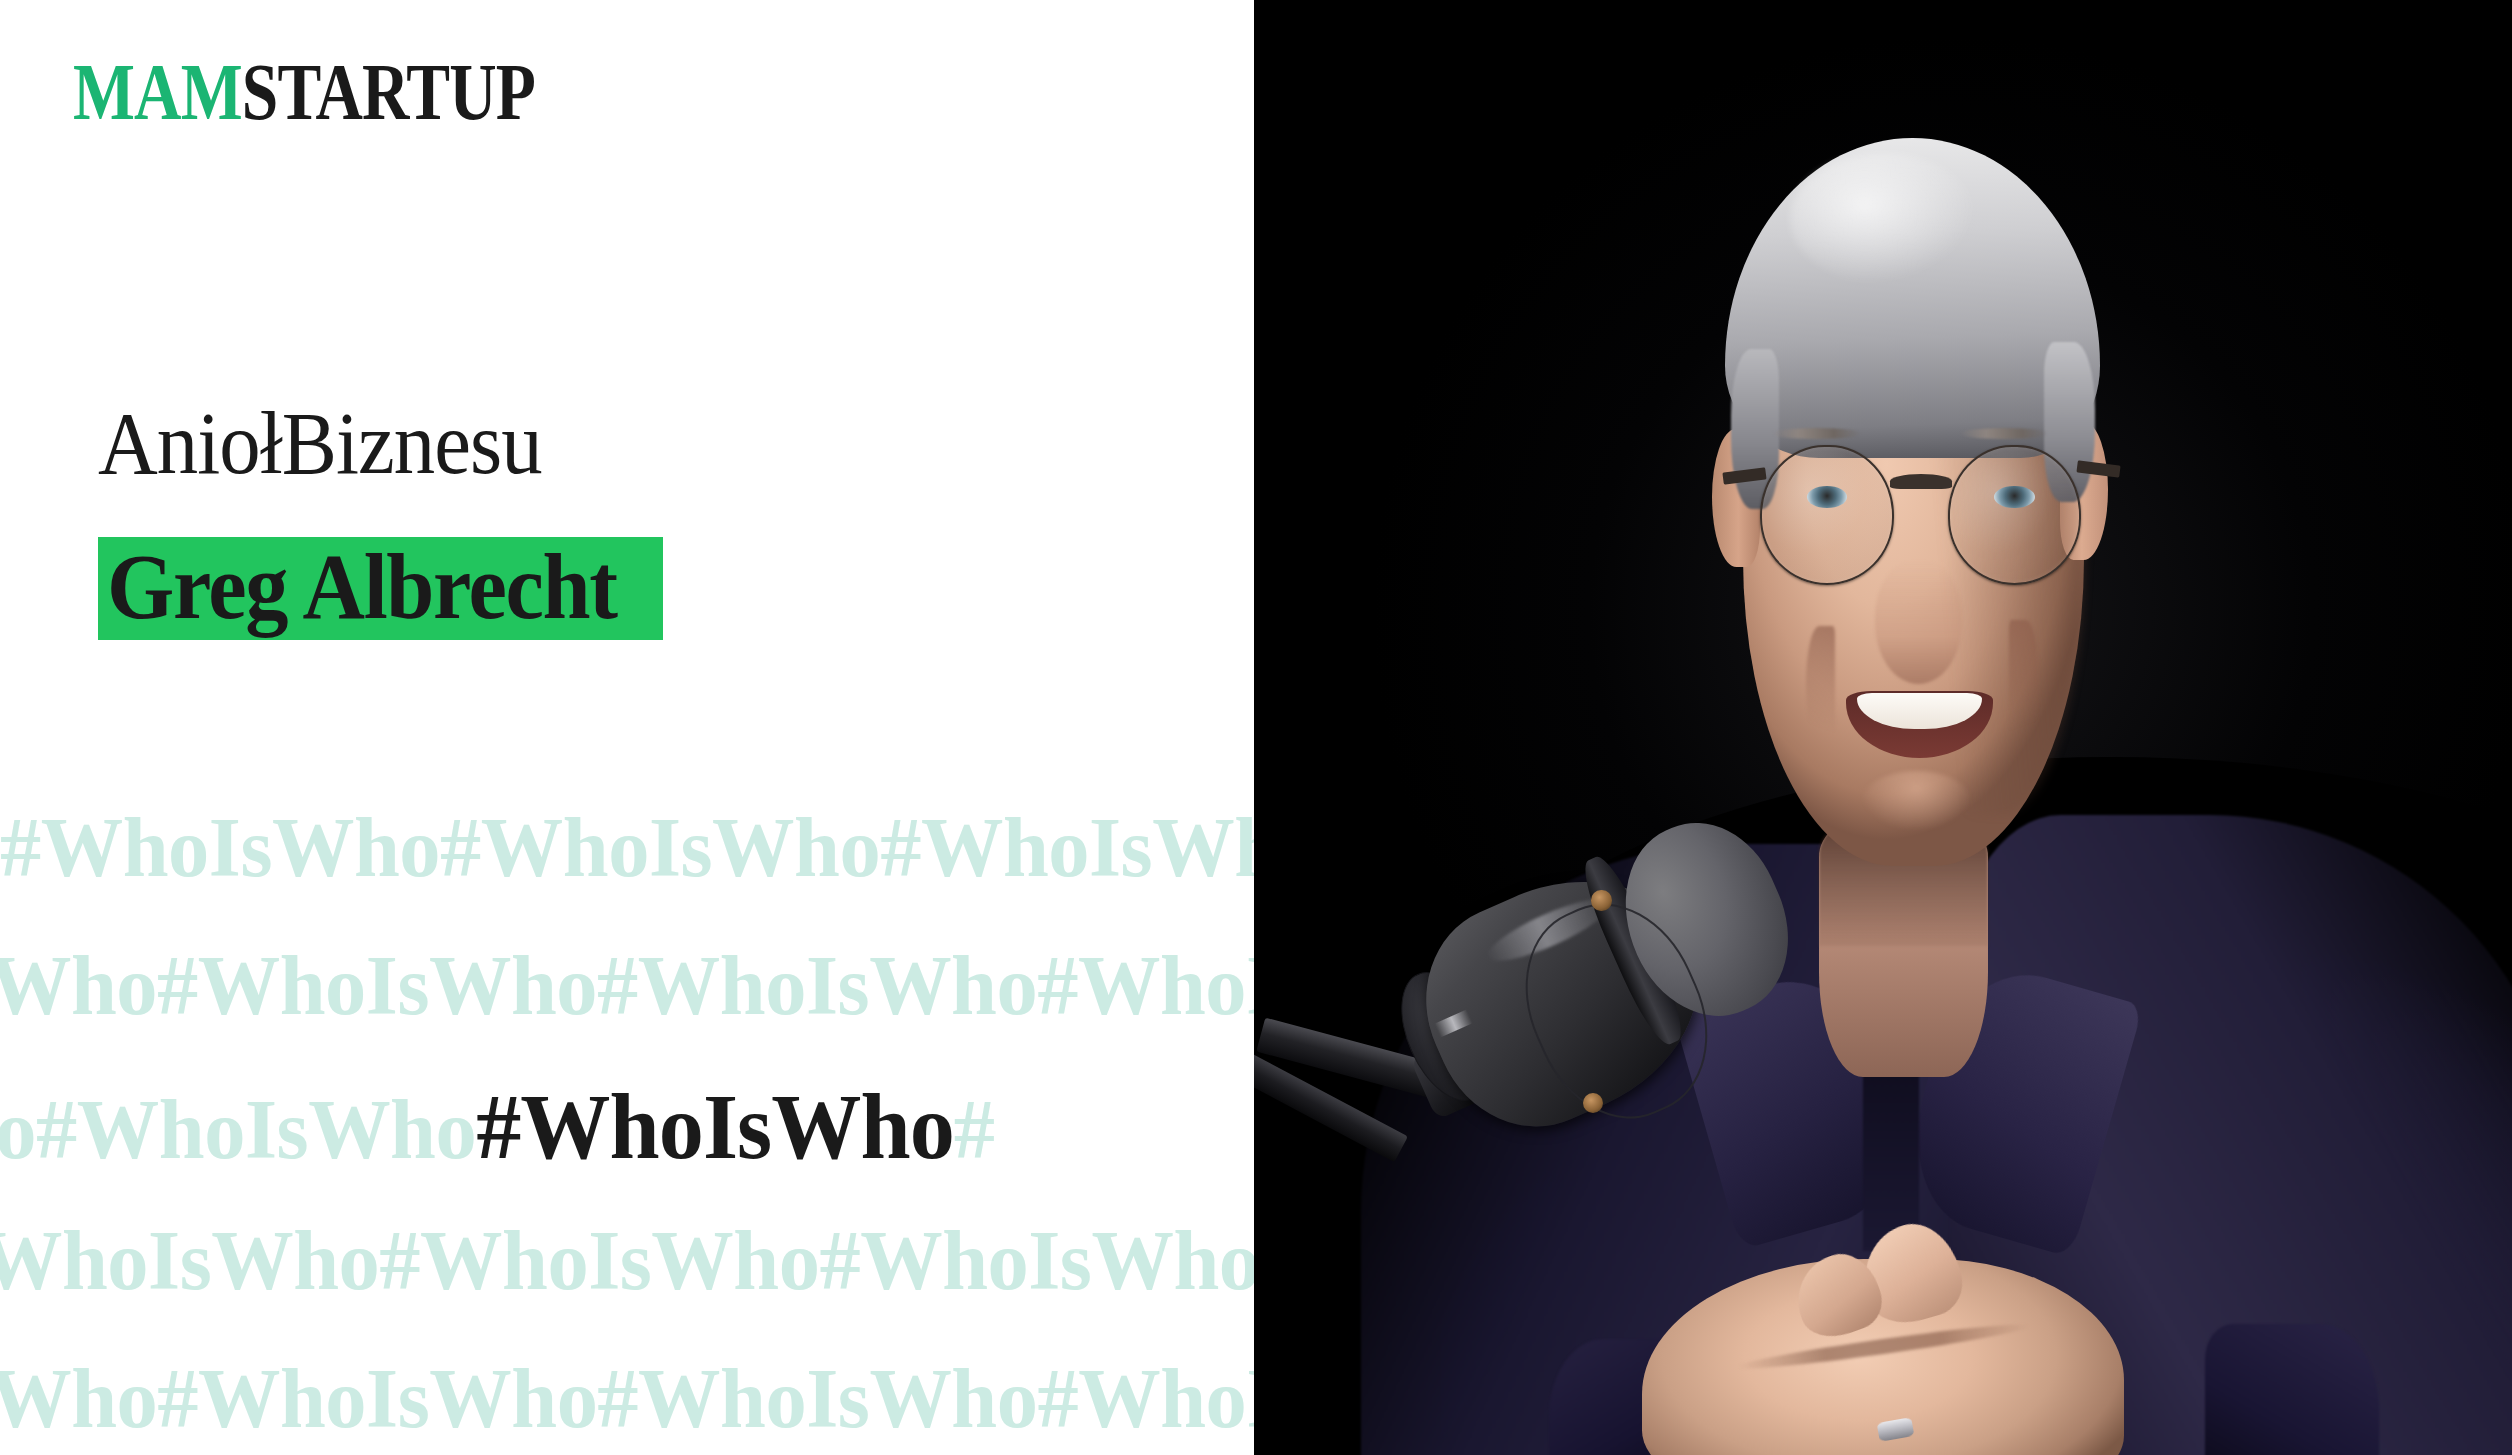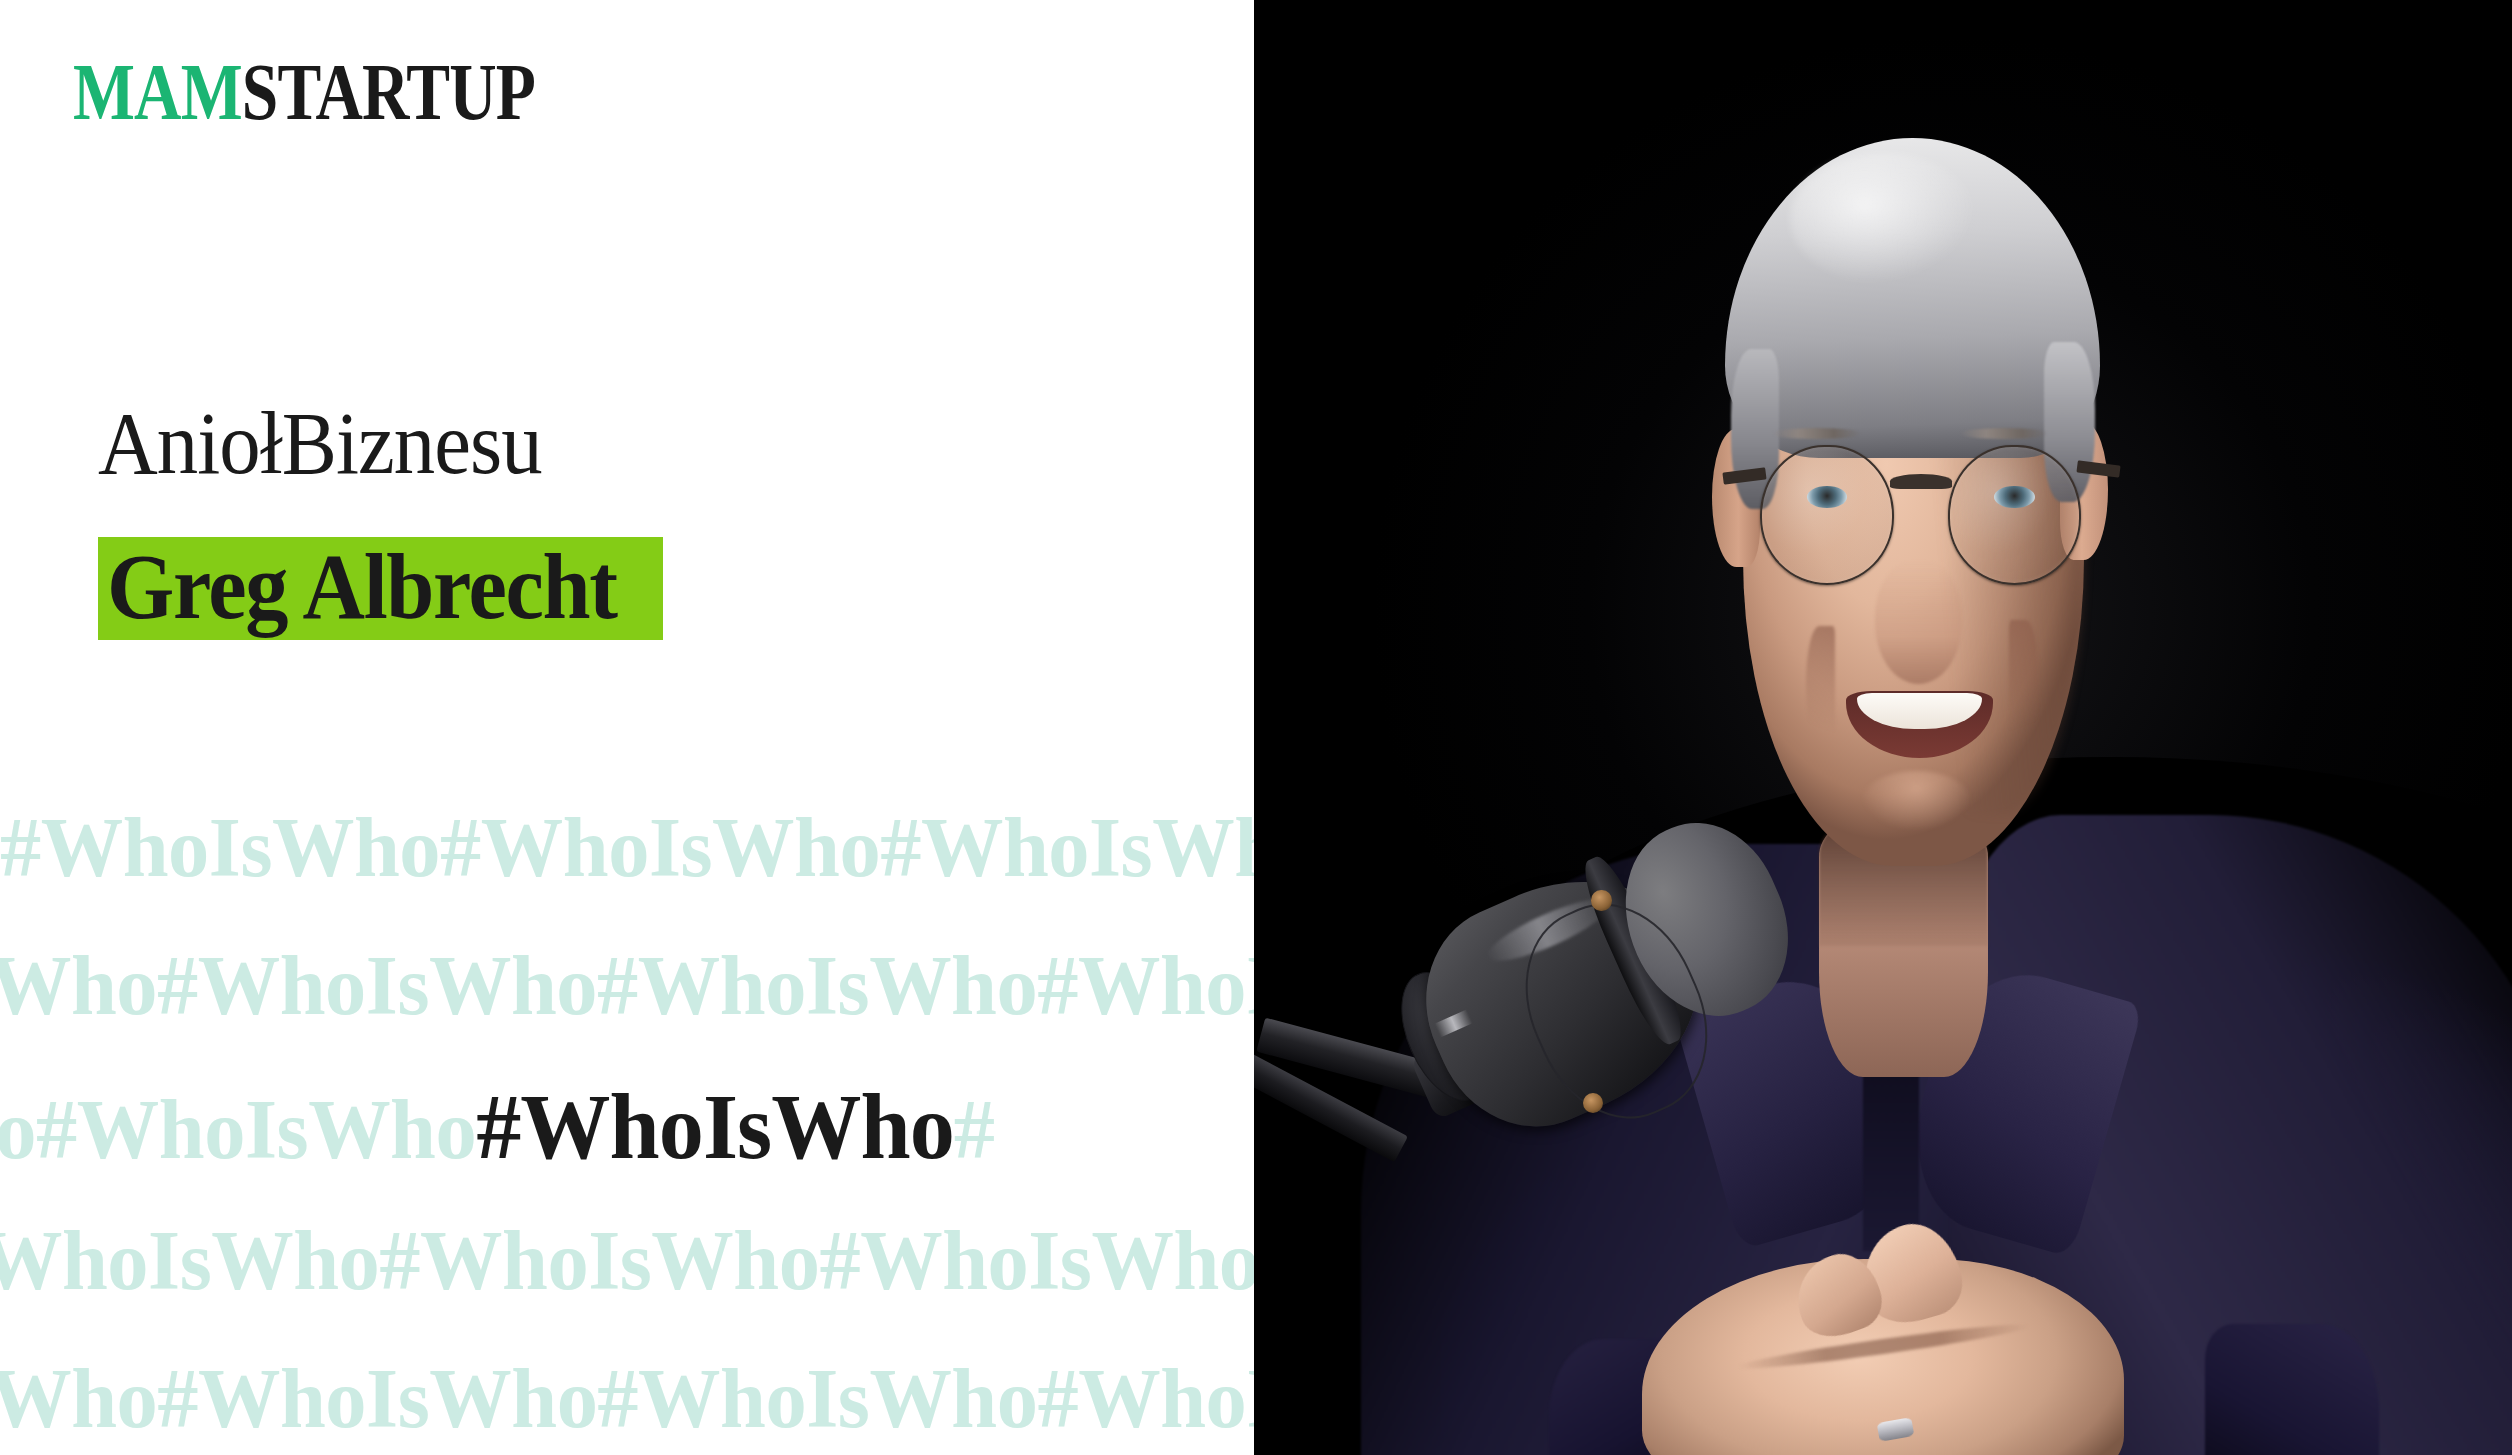--- a/index.html
+++ b/index.html
@@ -36,21 +36,21 @@
     font-size:88px; line-height:1;
     font-weight:400; color:#1A1A1A;
     letter-spacing:-1px;
     transform:scaleX(0.94); transform-origin:left top;
     white-space:nowrap;
   }
 
   
   .name-wrap {
     position:absolute; left:98px; top:534px;
-    background:#84cc16;
+    background:#22c55e;
     padding:3px 8px 5px 9px;
     display:inline-block;
   }
   .name {
     font-size:93px; line-height:1.02;
     font-weight:bold; color:#1A1A1A;
     letter-spacing:-1.5px;
     transform:scaleX(0.93); transform-origin:left top;
     white-space:nowrap; display:block;
   }

